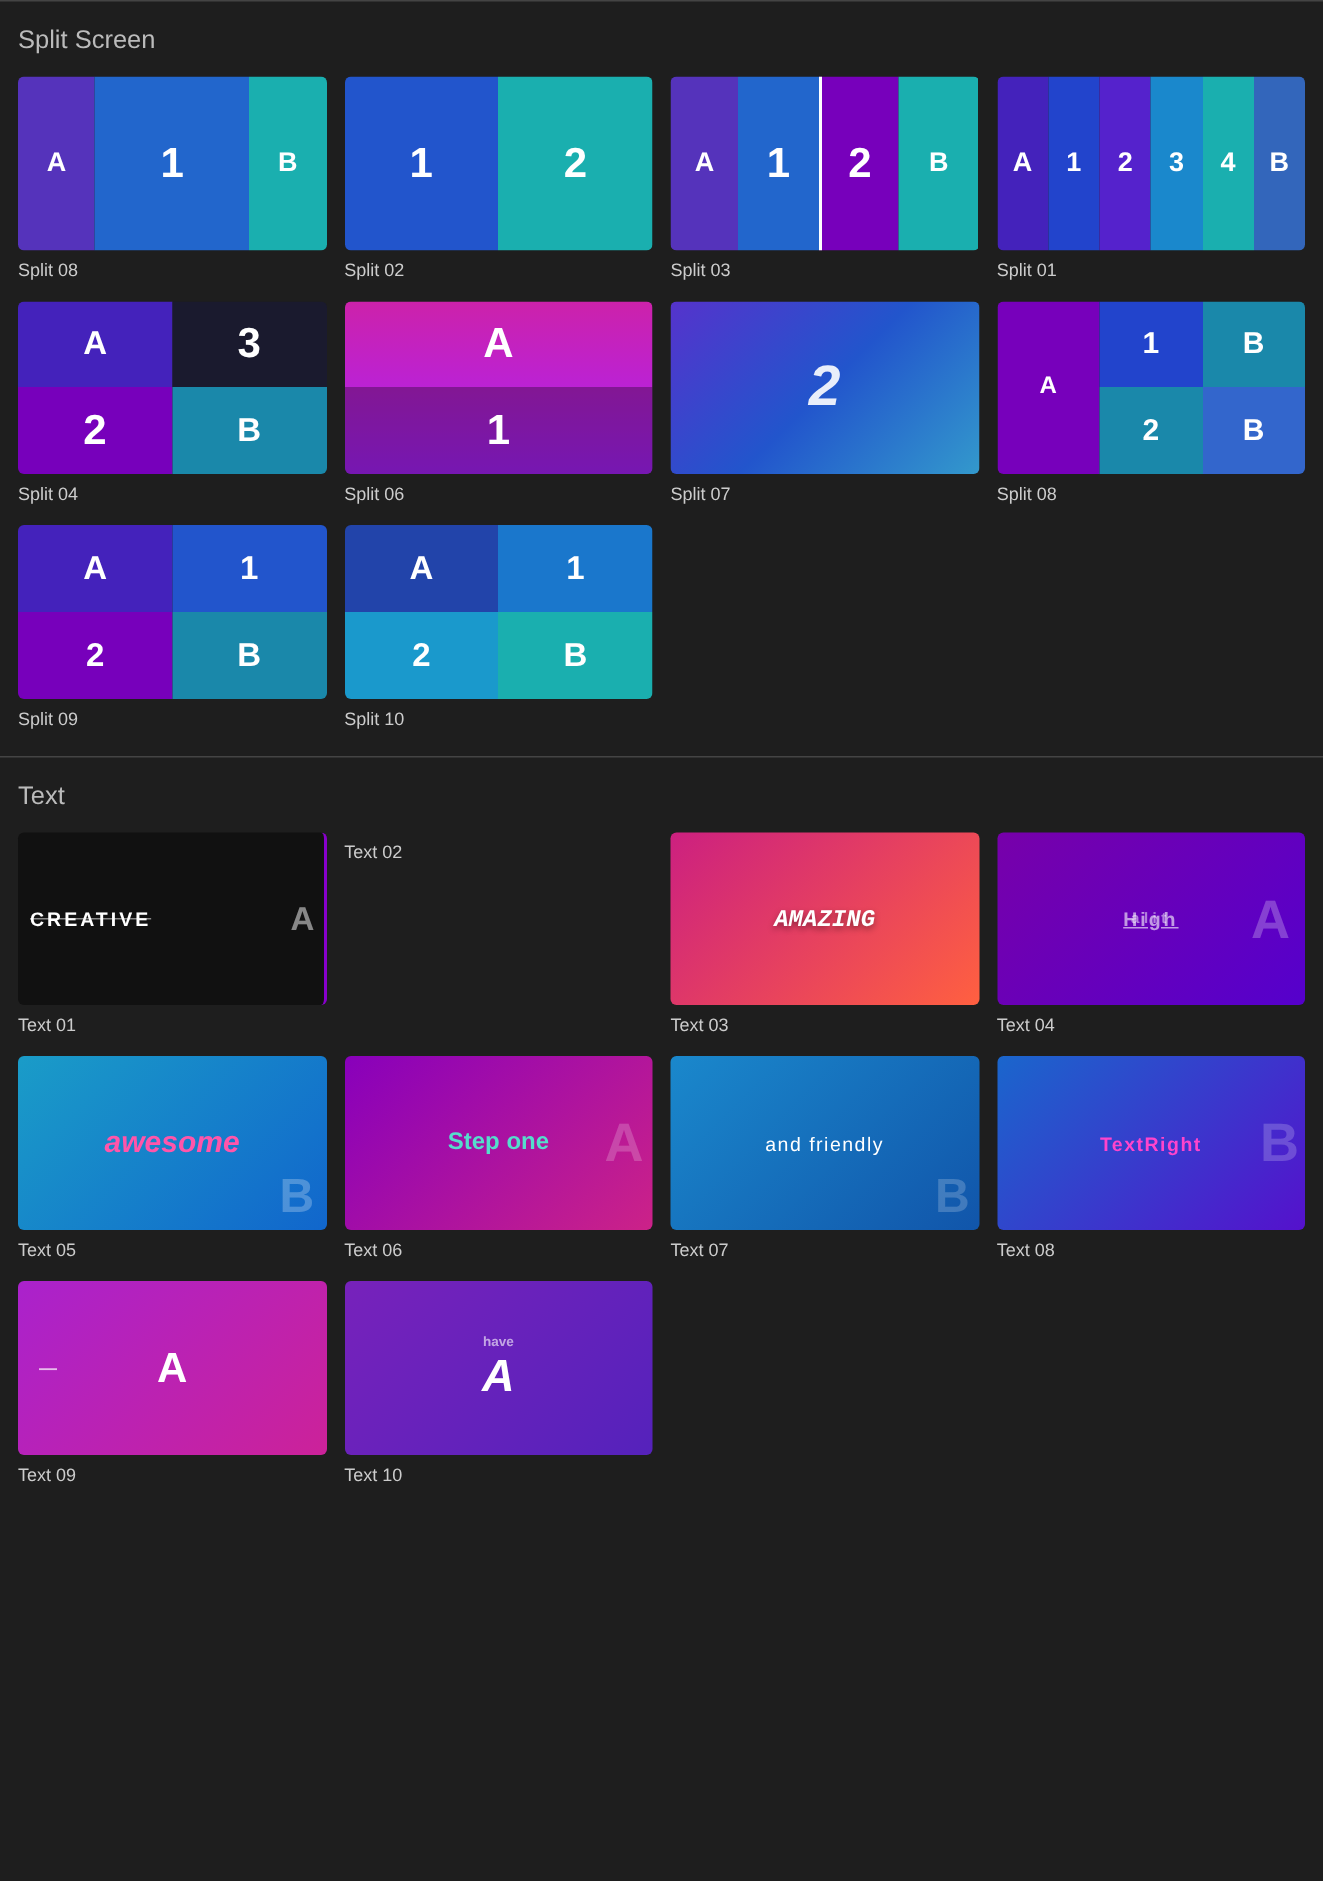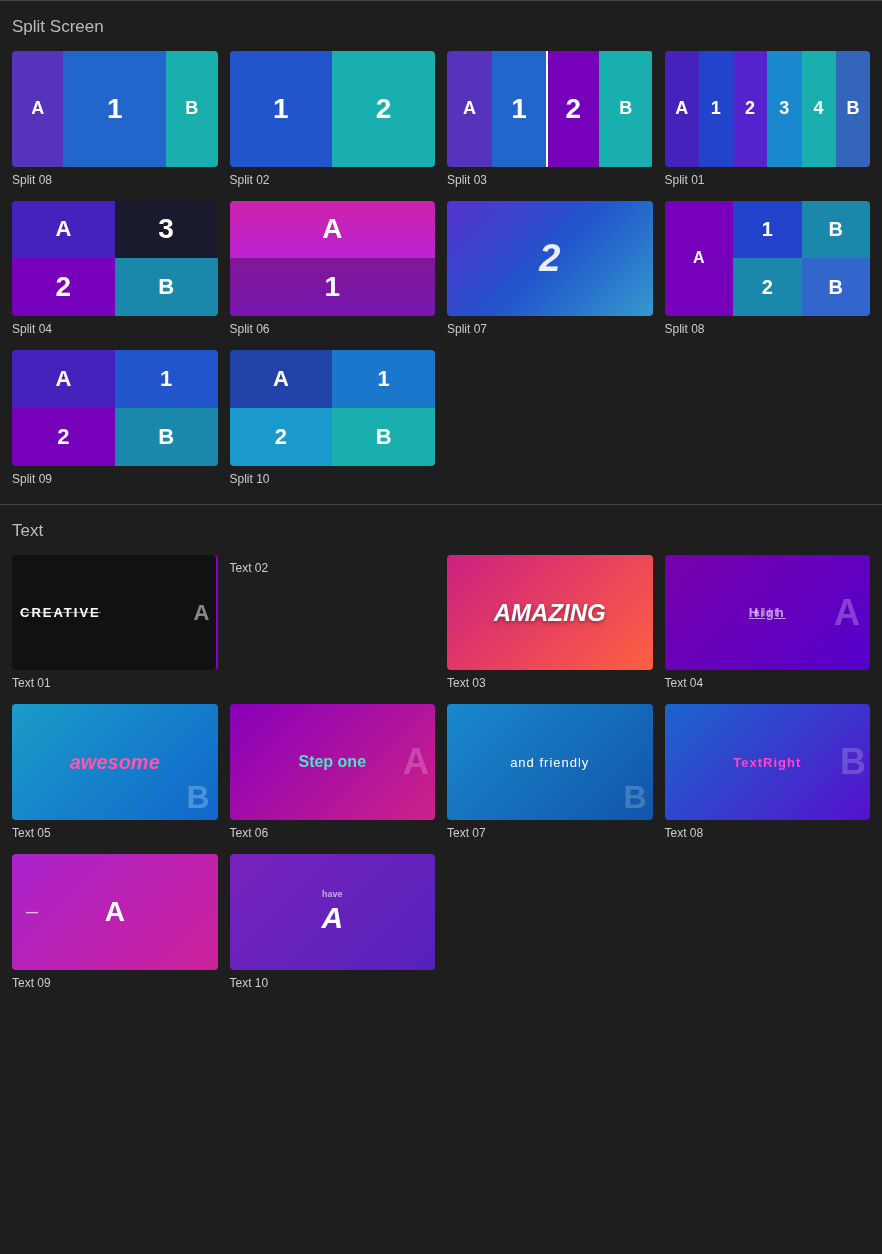--- a/index.html
+++ b/index.html
@@ -104,26 +104,27 @@
       text-decoration-color: rgba(255,255,255,0.5);
     }
     .stylish-text {
       font-size: 22px;
       font-weight: 900;
       color: #aa00cc;
       font-style: italic;
       letter-spacing: -1px;
     }
     .amazing-text {
-      font-size: 24px;
+      font-size: 16px;
       font-weight: 900;
       font-style: italic;
       color: white;
       text-transform: uppercase;
       text-shadow: 0 2px 4px rgba(0,0,0,0.4);
+      font-family: Liberation Mono, monospace;
     }
     .hq-text {
       font-size: 13px;
       color: rgba(255,255,255,0.6);
       letter-spacing: 2px;
       text-decoration: underline;
     }
     .awesome-text {
       font-size: 20px;
       font-weight: 700;

